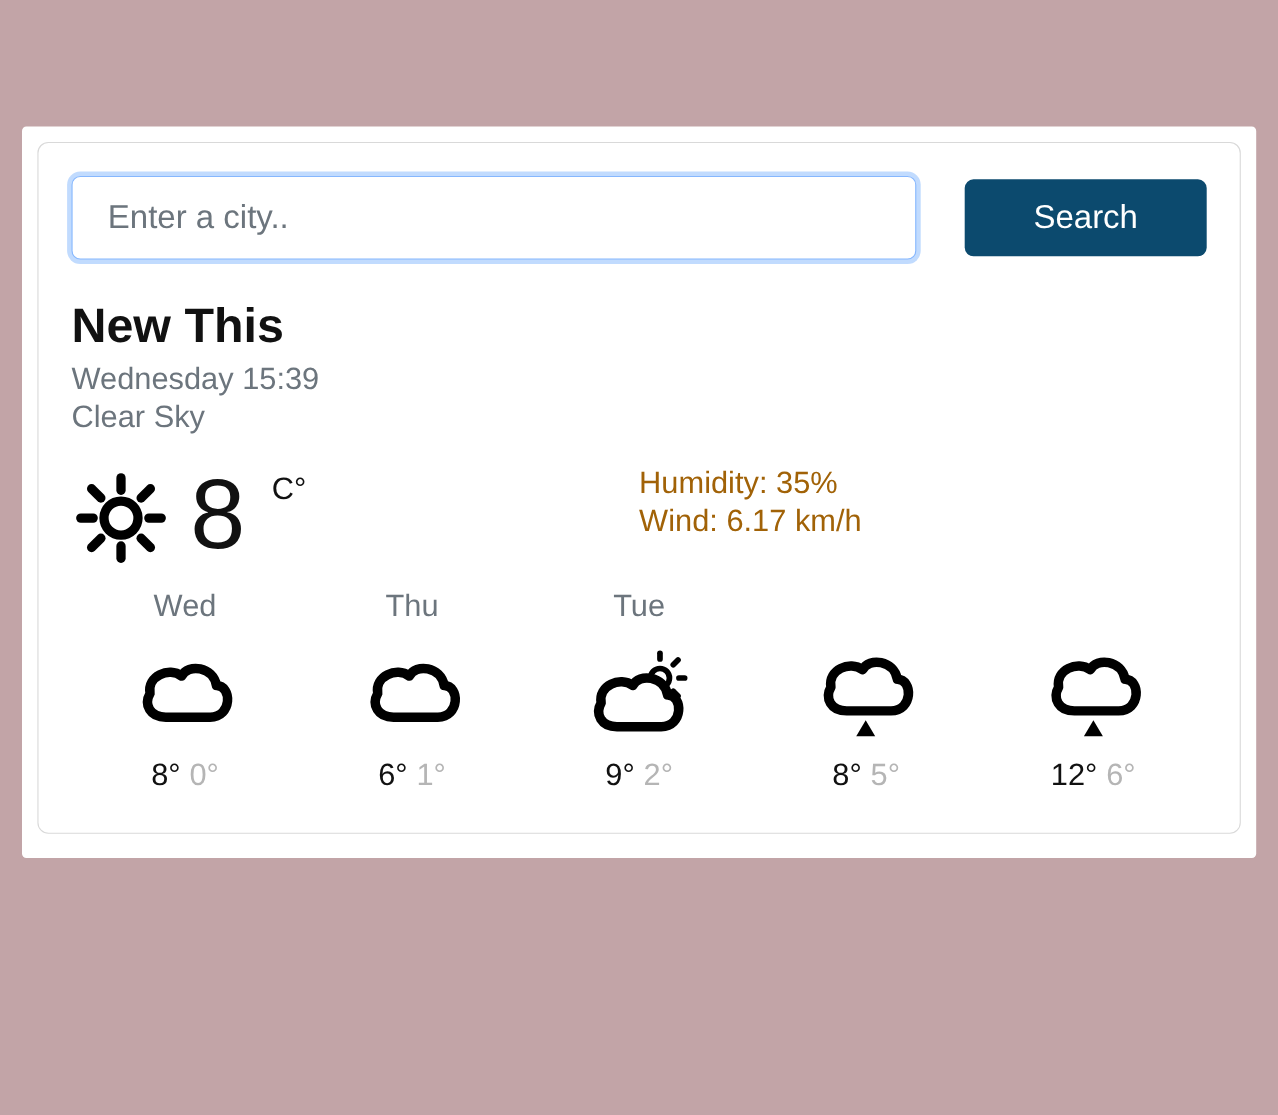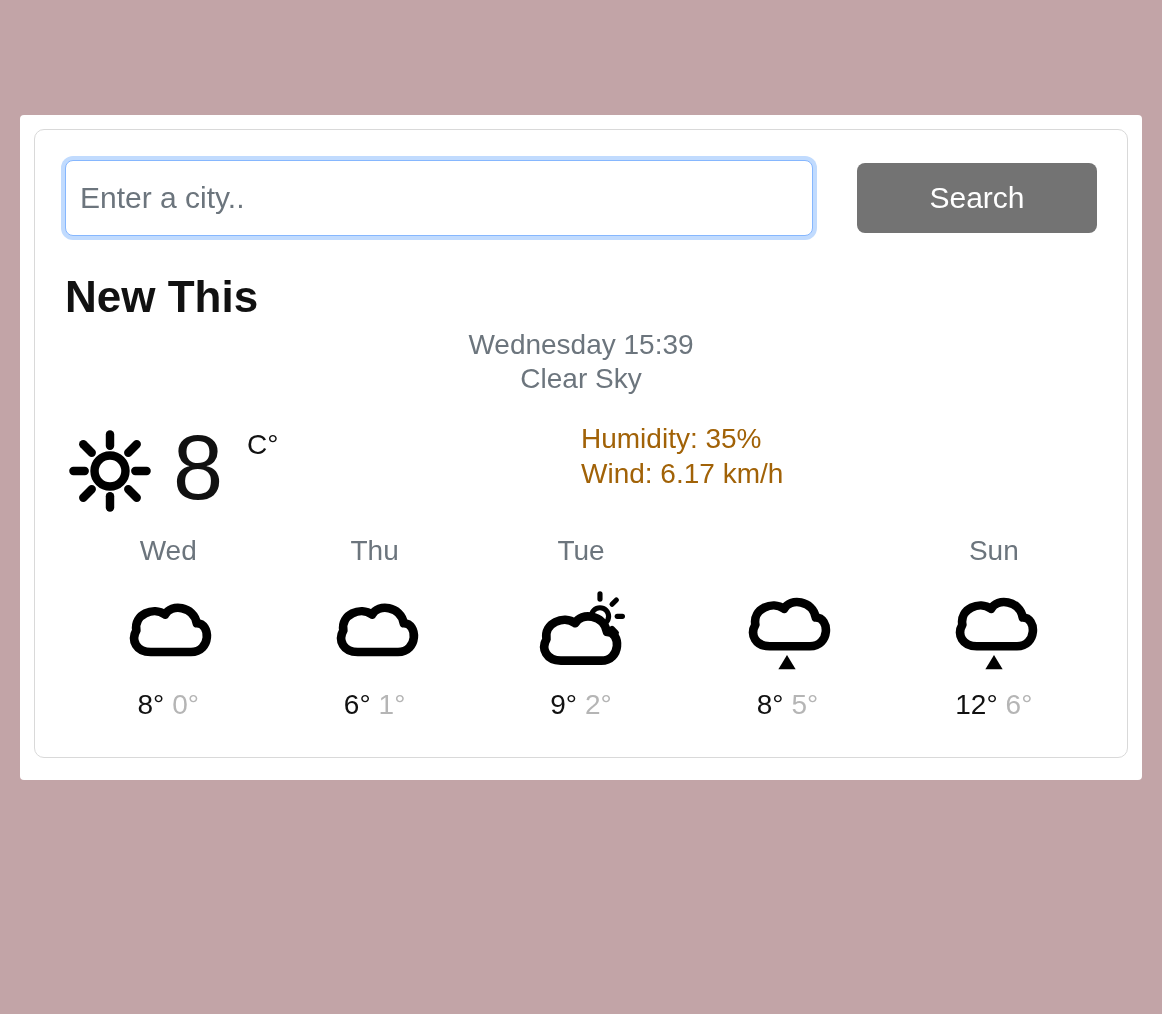--- a/index.html
+++ b/index.html
@@ -24,50 +24,49 @@
     display: flex;
     gap: 44px;
     align-items: center;
     margin-bottom: 36px;
   }
   .search-input {
     flex: 1;
     height: 76px;
     border: 1px solid #ced4da;
     border-radius: 8px;
-    padding: 0 14px;
+    padding: 0 32px;
     font-size: 30px;
     color: #333;
     outline: none;
     box-shadow: 0 0 0 4px #c1dbfe;
     border-color: #86b7fe;
   }
   .search-input::placeholder { color: #6c757d; }
   .search-btn {
-    width: 240px;
+    width: 220px;
     height: 70px;
-    background: #737373;
+    background: #0c4a6e;
     border: none;
     border-radius: 8px;
     color: #fff;
     font-size: 30px;
     cursor: pointer;
   }
   .city {
     font-size: 44px;
     font-weight: 600;
     color: #111;
     margin-bottom: 6px;
   }
   .meta {
     font-size: 28px;
     color: #6c757d;
     line-height: 1.2;
     margin-bottom: 26px;
-    text-align: center;
   }
   .today-row {
     display: flex;
     align-items: flex-start;
     margin-bottom: 14px;
   }
   .today-left {
     display: flex;
     align-items: flex-start;
     gap: 18px;
@@ -243,21 +242,20 @@
         <div class="day-icon">
             <svg width="92" height="92" viewBox="0 0 64 64">
               <use href="#ico-cloud-rain"></use>
             </svg>
           </div>
         <div class="temps">
           <span>8°</span><span class="lo">5°</span>
         </div>
       </div>
       <div class="day">
-        <div class="day-name">Sun</div>
         <div class="day-icon">
             <svg width="92" height="92" viewBox="0 0 64 64">
               <use href="#ico-cloud-rain"></use>
             </svg>
           </div>
         <div class="temps">
           <span>12°</span><span class="lo">6°</span>
         </div>
       </div>
     </div>

